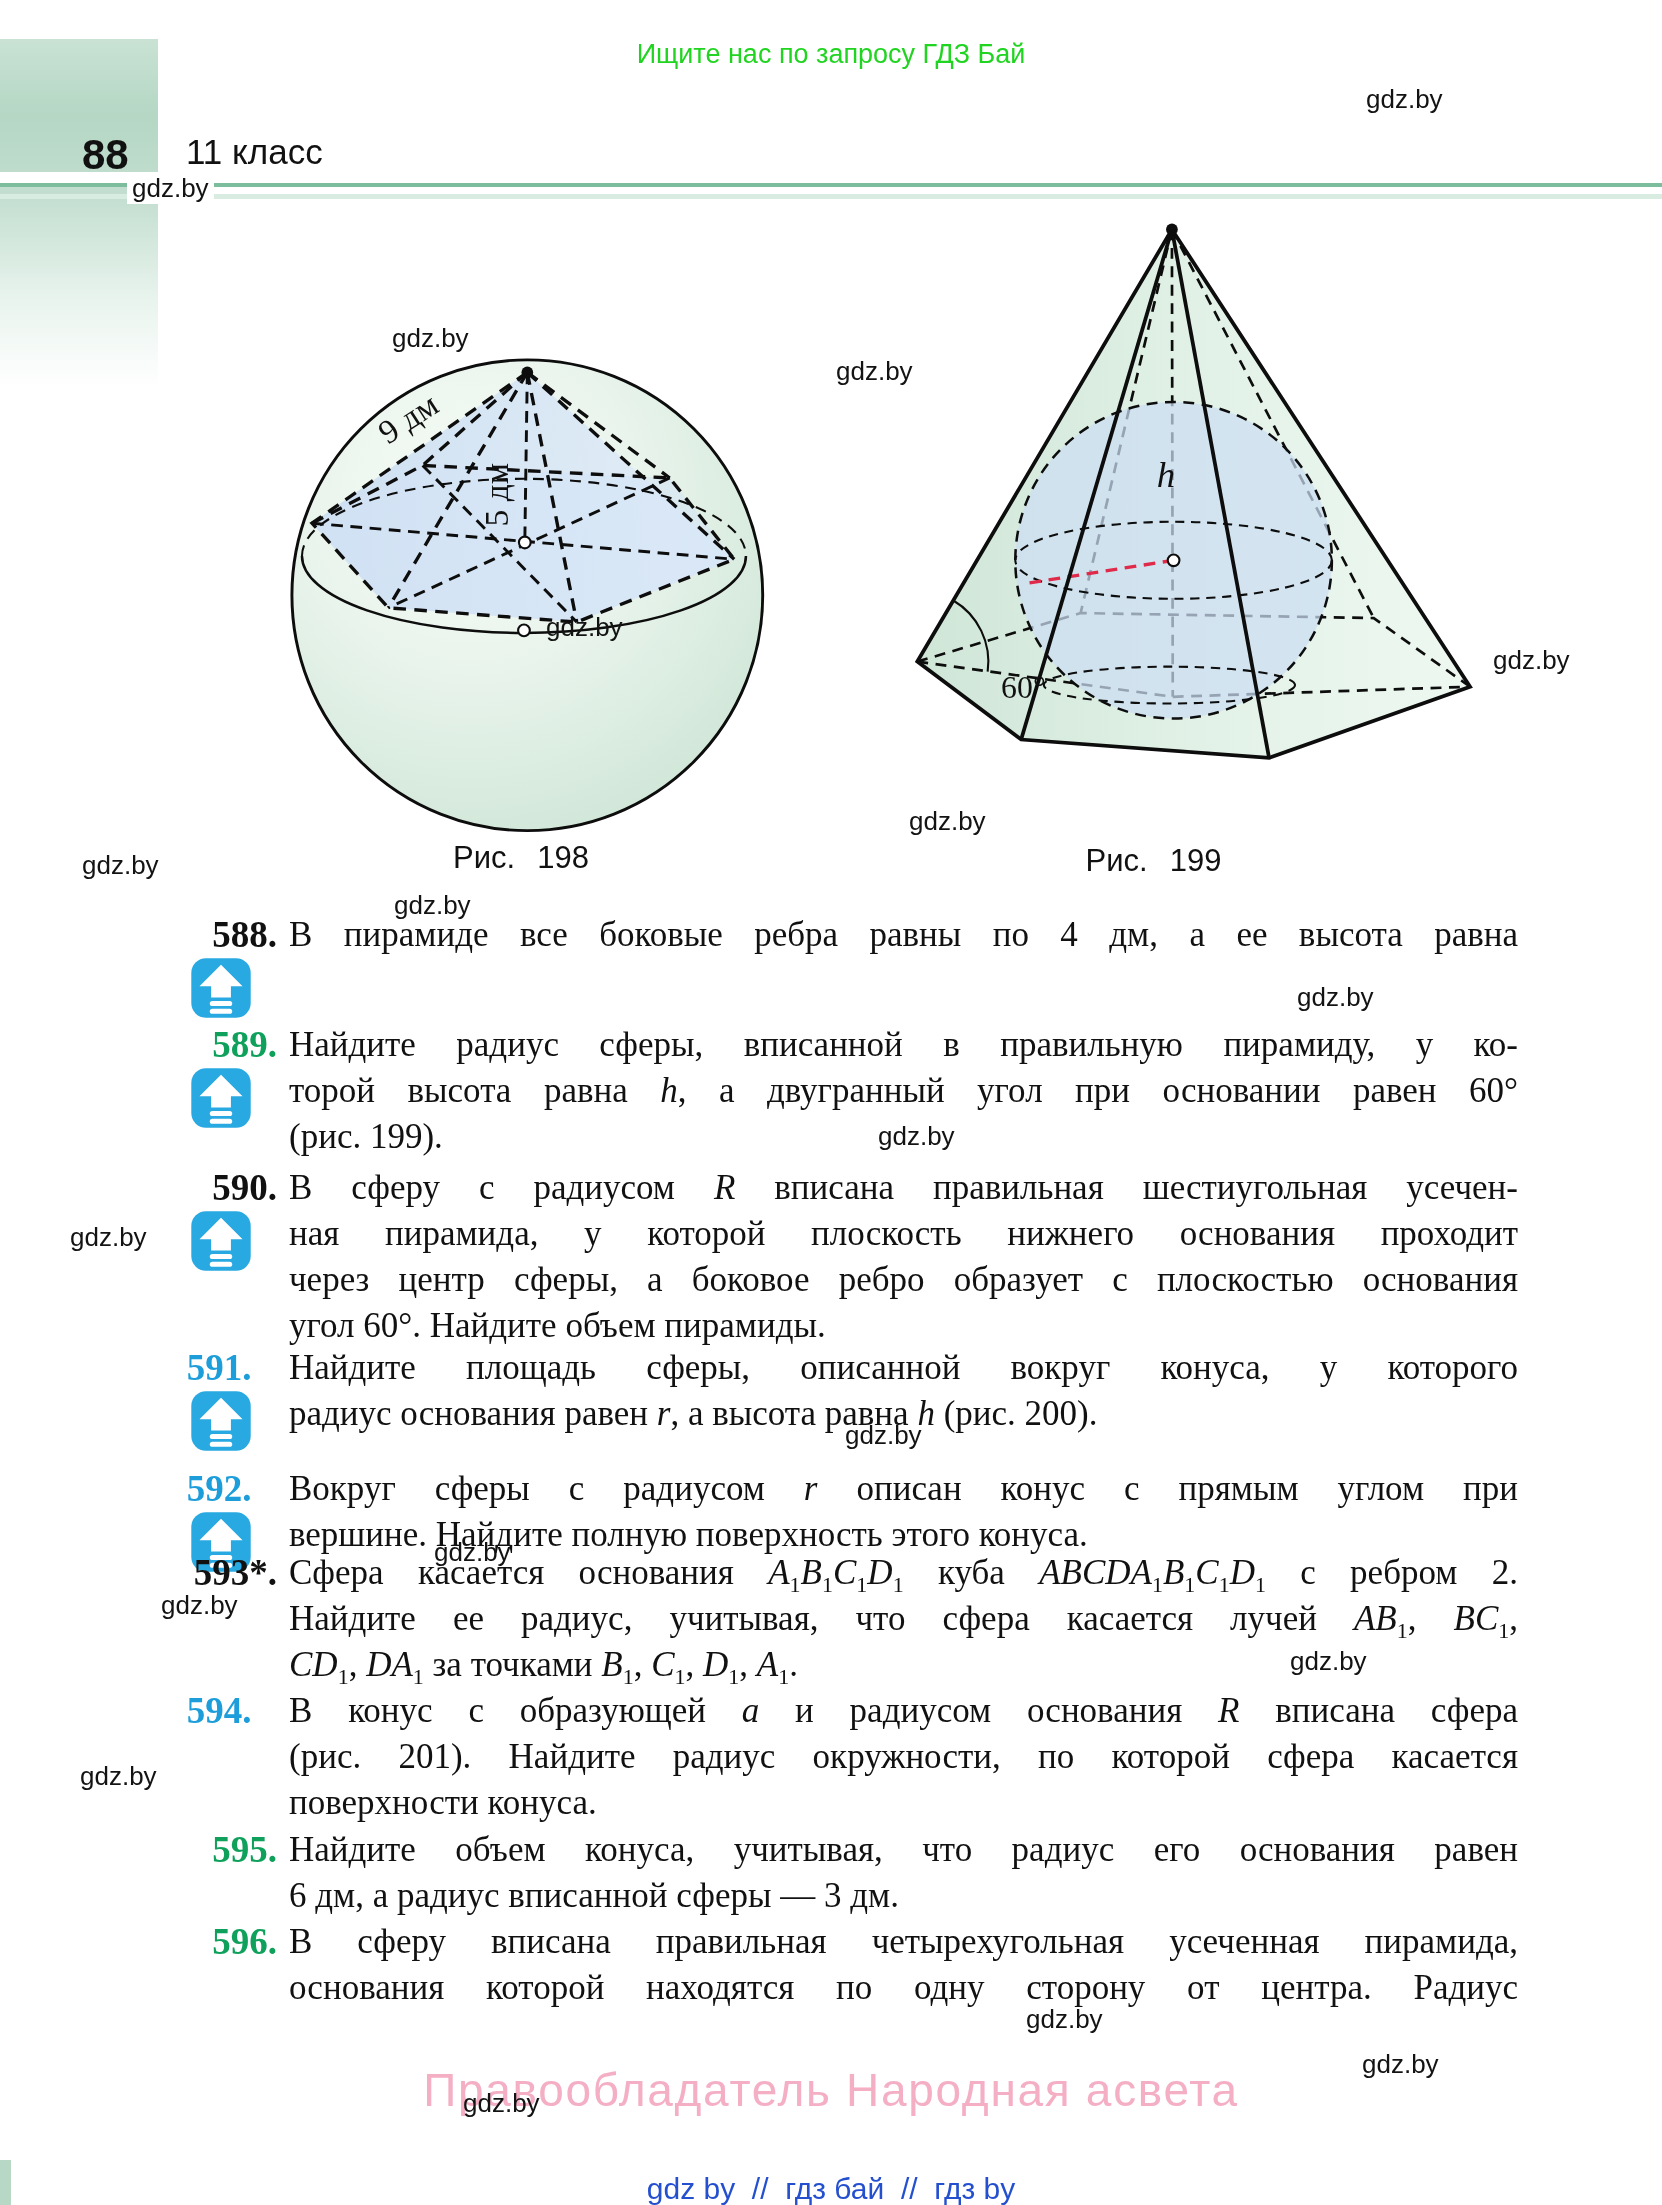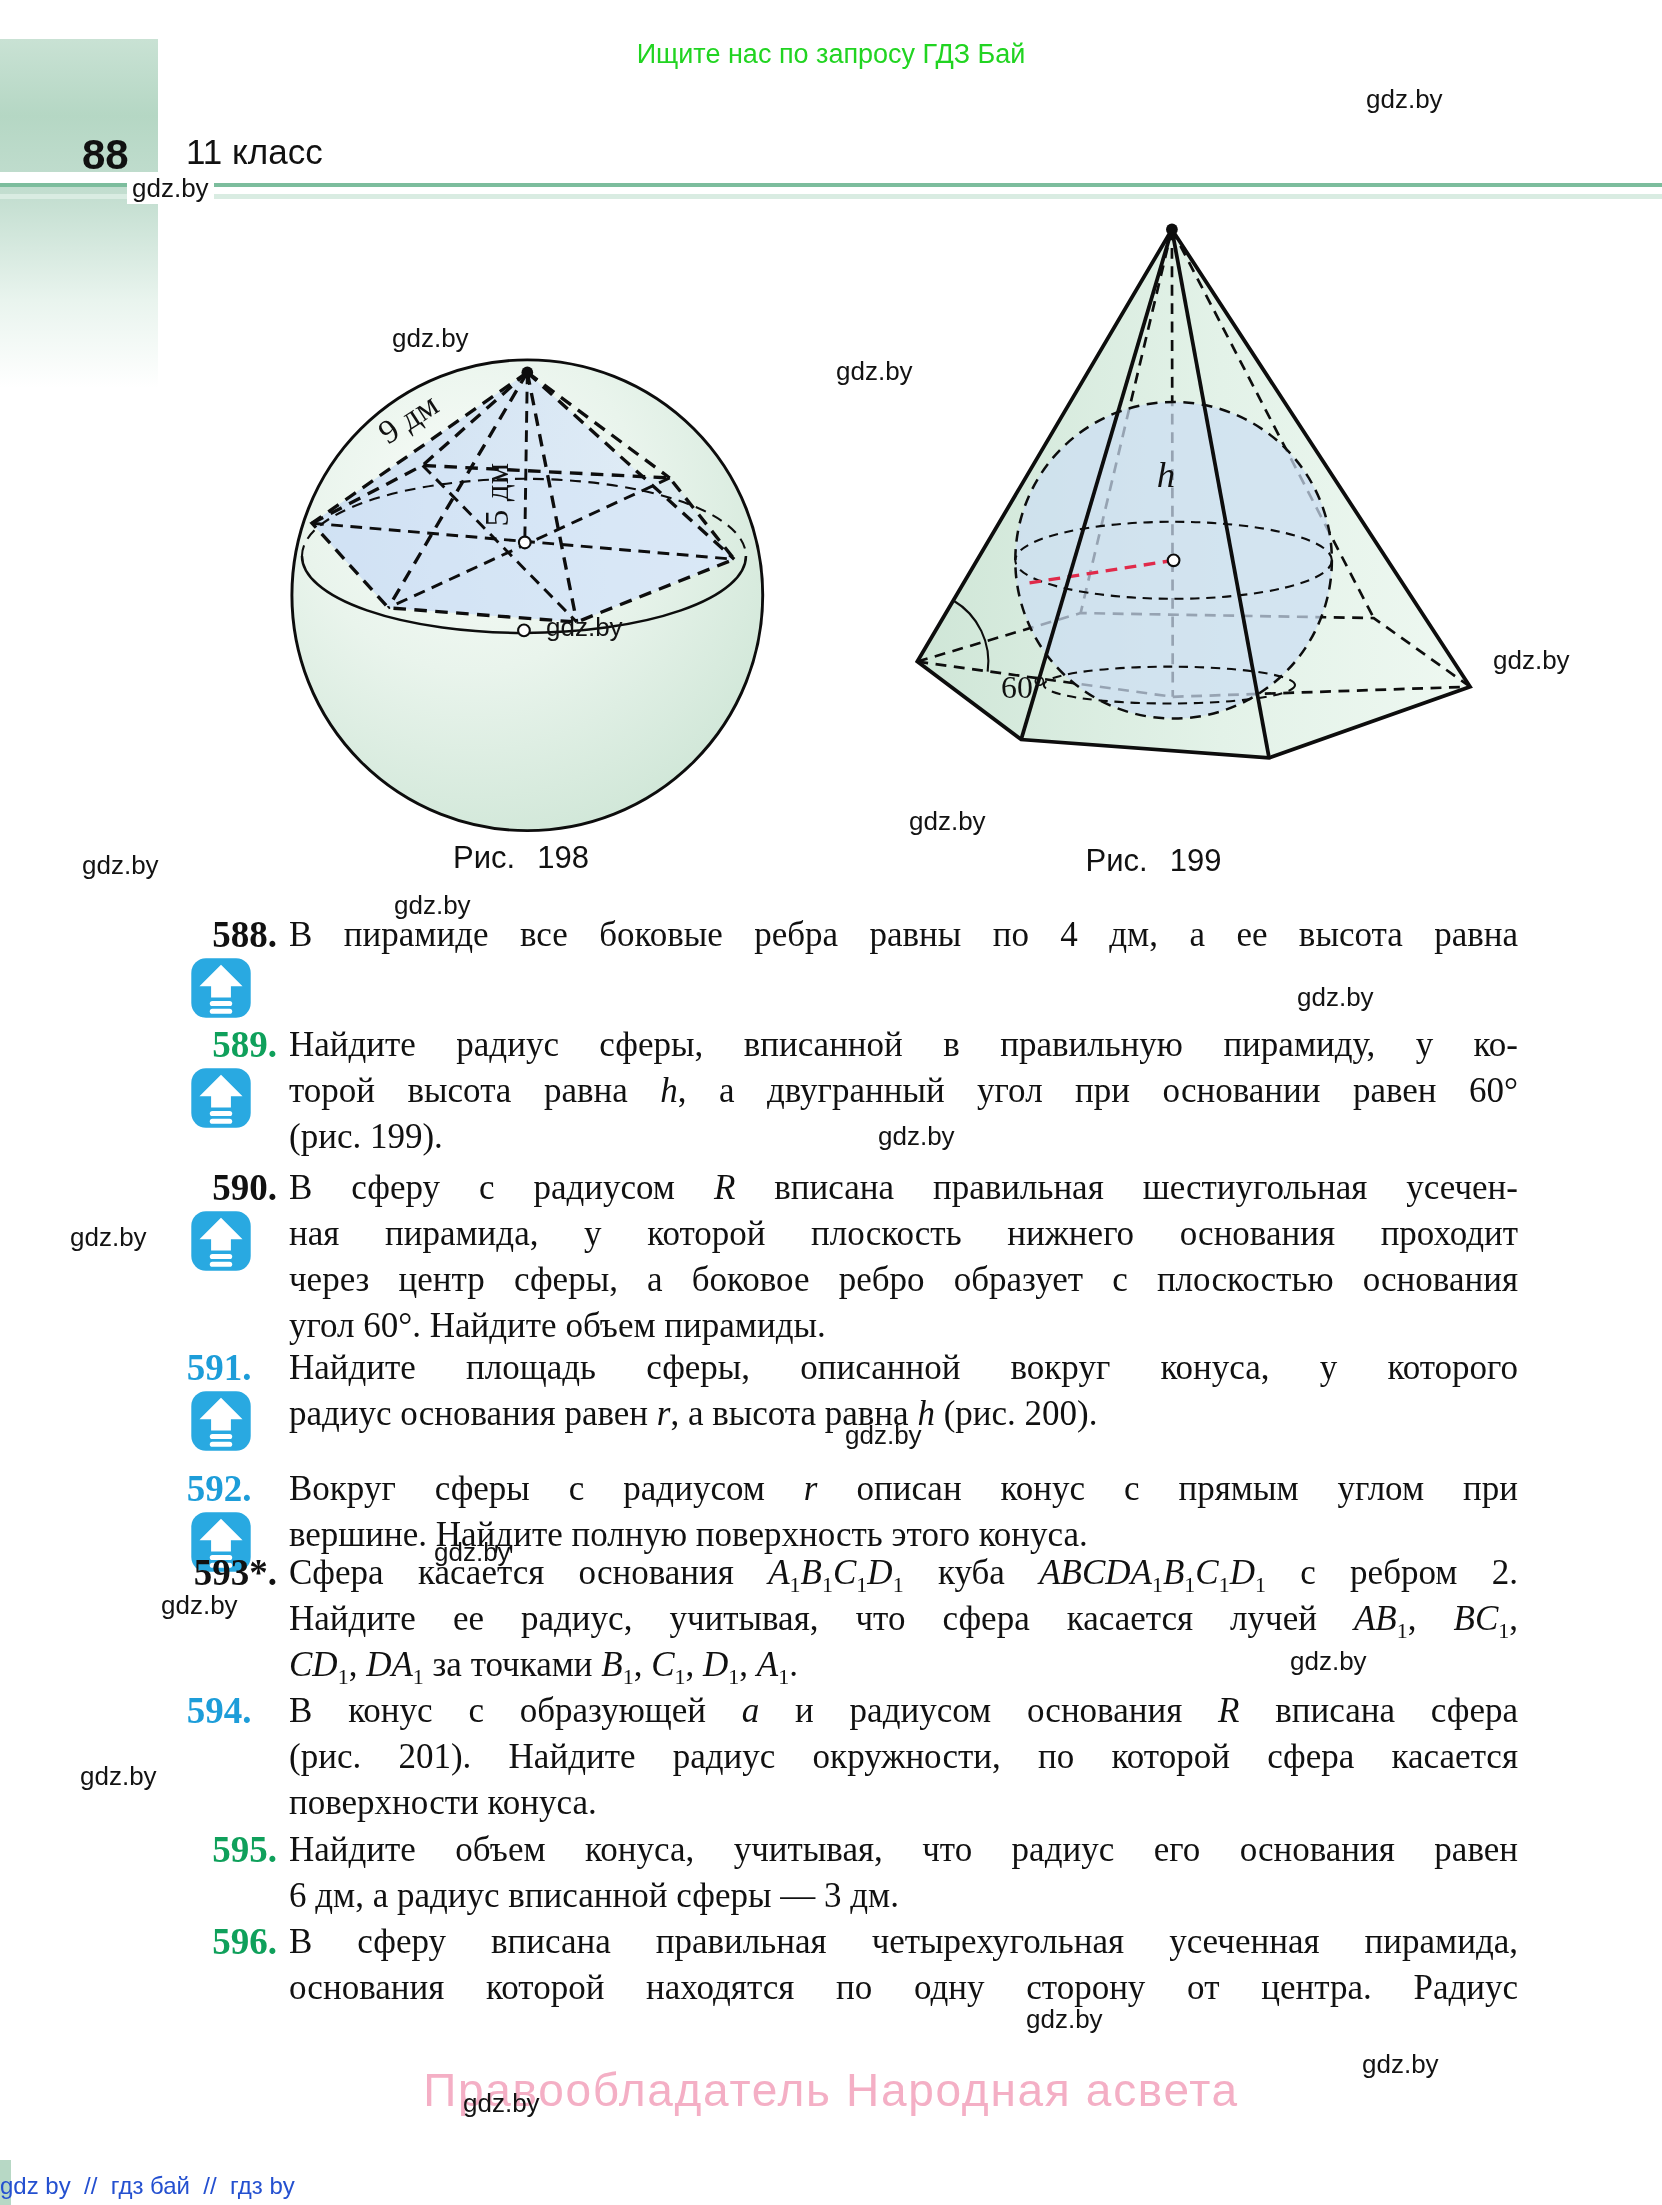--- a/index.html
+++ b/index.html
@@ -53,23 +53,23 @@
   .p-lines{margin-left:138px;width:1229px;}
   .p-line{font-size:35px;line-height:46px;height:46px;text-align:left;}
   .p-line.just{text-align:justify;text-align-last:justify;}
   .p-line i{font-style:italic;}
   .p-line sub{font-size:22px;line-height:0;}
 
   
   .copyright{position:absolute;left:0;top:2063px;width:100%;text-align:center;z-index:2;
              font-family:"Liberation Sans","DejaVu Sans",sans-serif;
              font-size:46px;letter-spacing:1.7px;color:var(--pink);}
-  .links{position:absolute;left:0;top:2172px;width:100%;z-index:2;
+  .links{position:absolute;left:0;top:2172px;width:100%;text-align:center;z-index:2;
          font-family:"Liberation Sans","DejaVu Sans",sans-serif;
-         font-size:24px;color:var(--links-blue);white-space:pre;cursor:pointer;}
+         font-size:30px;color:var(--links-blue);white-space:pre;cursor:pointer;}
 
   svg text{font-family:"Liberation Serif","DejaVu Serif",serif;fill:#111;}
 </style>
 </head>
 <body>
 
 <div id="page">
 
   <div class="banner">Ищите нас по запросу ГДЗ Бай</div>
 

